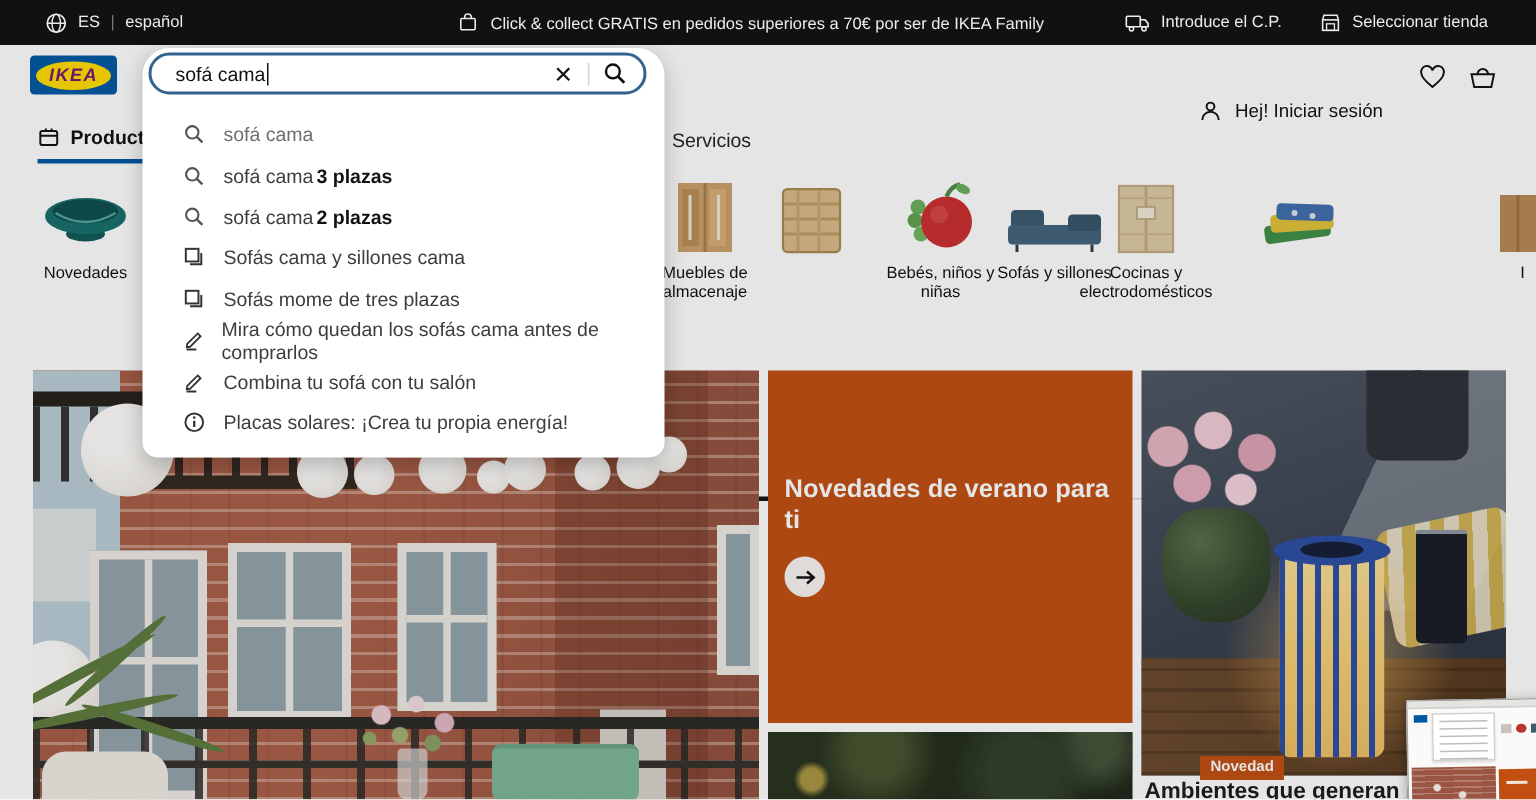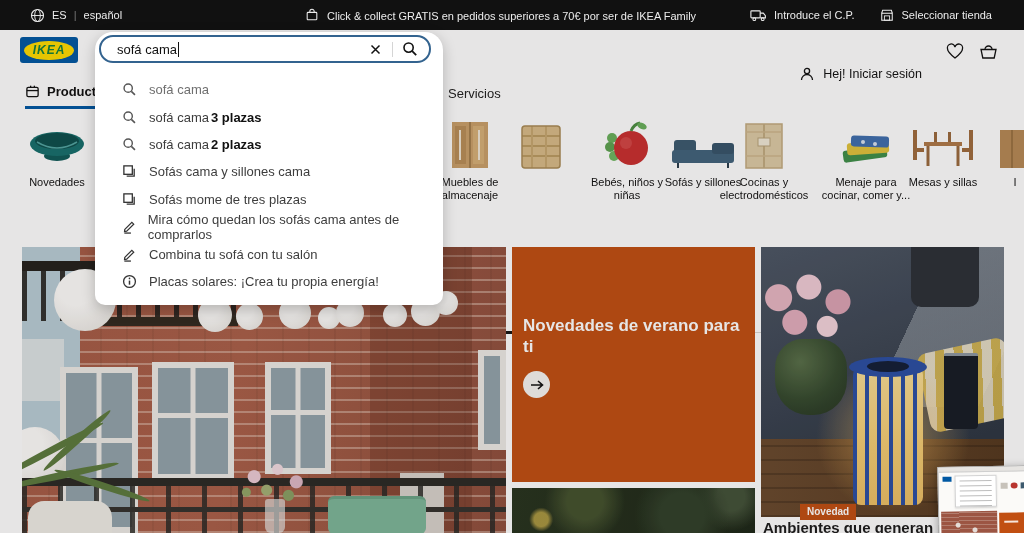--- a/index.html
+++ b/index.html
@@ -16,21 +16,21 @@
   .tb-right { display:flex; align-items:center; gap:26px; position:absolute; right:32px; }
   .tb-item { display:flex; align-items:center; gap:7px; }
   .tb-icon svg { display:block; }
 
   
   .header { position:absolute; left:0; top:30px; width:1024px; height:84px; background:#fff; }
   .logo { position:absolute; left:20px; top:7px; width:58px; height:26px; background:#0058a3;
     border-radius:3px; display:flex; align-items:center; justify-content:center; }
   .logo-oval { width:50px; height:19px; background:#ffdb00; border-radius:50%;
     display:flex; align-items:center; justify-content:center; }
-  .logo-text { color:#15803d; font-weight:bold; font-style:italic; font-size:12px; letter-spacing:1px; }
+  .logo-text { color:#701a75; font-weight:bold; font-style:italic; font-size:12px; letter-spacing:1px; }
   .account { position:absolute; right:102px; top:12px; display:flex; align-items:center; gap:8px;
     font-size:12.5px; color:#111;margin-top:24px; }
   .hd-icon { position:absolute; top:13px; }
   .hd-heart { right:60px; } .hd-basket { right:26px; }
 
   .nav-row { position:absolute; top:52px; left:25px; right:0; height:32px; font-size:13px; color:#111; }
   .nav-productos { position:absolute; left:0; top:2px; display:flex; align-items:center; gap:7px; font-weight:bold; }
   .nav-underline { position:absolute; left:0; top:24px; width:76px; height:3px; background:#0058a3; }
   .nav-servicios { position:absolute; left:423px; top:4px; font-weight:400; color:#222; }
 
@@ -354,37 +354,20 @@
     <div class="cat" style="left:818px; width:96px;">
       <div class="cat-img">
         <svg width="62" height="40" viewBox="0 0 62 40">
             <rect x="8" y="18" width="44" height="12" rx="3" fill="#3f8f4a" transform="rotate(-8 30 24)"></rect>
             <rect x="12" y="12" width="42" height="12" rx="3" fill="#e0c33c" transform="rotate(-4 33 18)"></rect>
             <rect x="16" y="6" width="38" height="11" rx="3" fill="#3f6fae" transform="rotate(2 35 11)"></rect>
             <circle cx="28" cy="12" r="2" fill="#fff" opacity="0.8"></circle>
             <circle cx="40" cy="14" r="2" fill="#fff" opacity="0.8"></circle>
           </svg>
       </div>
-      <div class="cat-label">Menaje para cocinar, comer y...</div>
-    </div>
-    <div class="cat" style="left:898px; width:90px;">
-      <div class="cat-img">
-        <svg width="66" height="48" viewBox="0 0 66 48">
-            <rect x="14" y="20" width="38" height="4" fill="#b07a4a"></rect>
-            <line x1="18" y1="24" x2="18" y2="44" stroke="#9a6a3e" stroke-width="3"></line>
-            <line x1="48" y1="24" x2="48" y2="44" stroke="#9a6a3e" stroke-width="3"></line>
-            <rect x="3" y="8" width="4" height="30" fill="#a06c3e"></rect>
-            <rect x="3" y="26" width="11" height="4" fill="#a06c3e"></rect>
-            <rect x="59" y="8" width="4" height="30" fill="#a06c3e"></rect>
-            <rect x="52" y="26" width="11" height="4" fill="#a06c3e"></rect>
-            <rect x="24" y="10" width="3" height="10" fill="#9a6a3e"></rect>
-            <rect x="38" y="10" width="3" height="10" fill="#9a6a3e"></rect>
-          </svg>
-      </div>
-      <div class="cat-label">Mesas y sillas</div>
     </div>
     <div class="cat" style="left:975px; width:80px;">
       <div class="cat-img">
         <svg width="50" height="46" viewBox="0 0 50 46">
             <rect x="10" y="6" width="40" height="38" fill="#b78a56"></rect>
             <line x1="22" y1="6" x2="22" y2="44" stroke="#9c7343" stroke-width="2"></line>
           </svg>
       </div>
       <div class="cat-label">I</div>
     </div>

